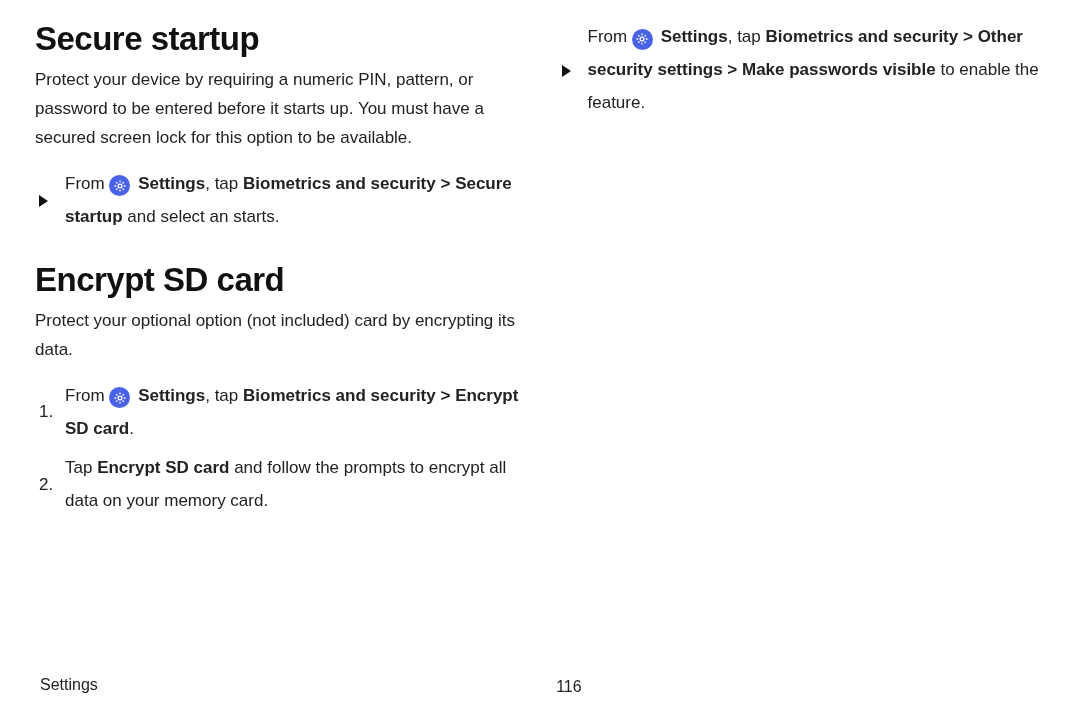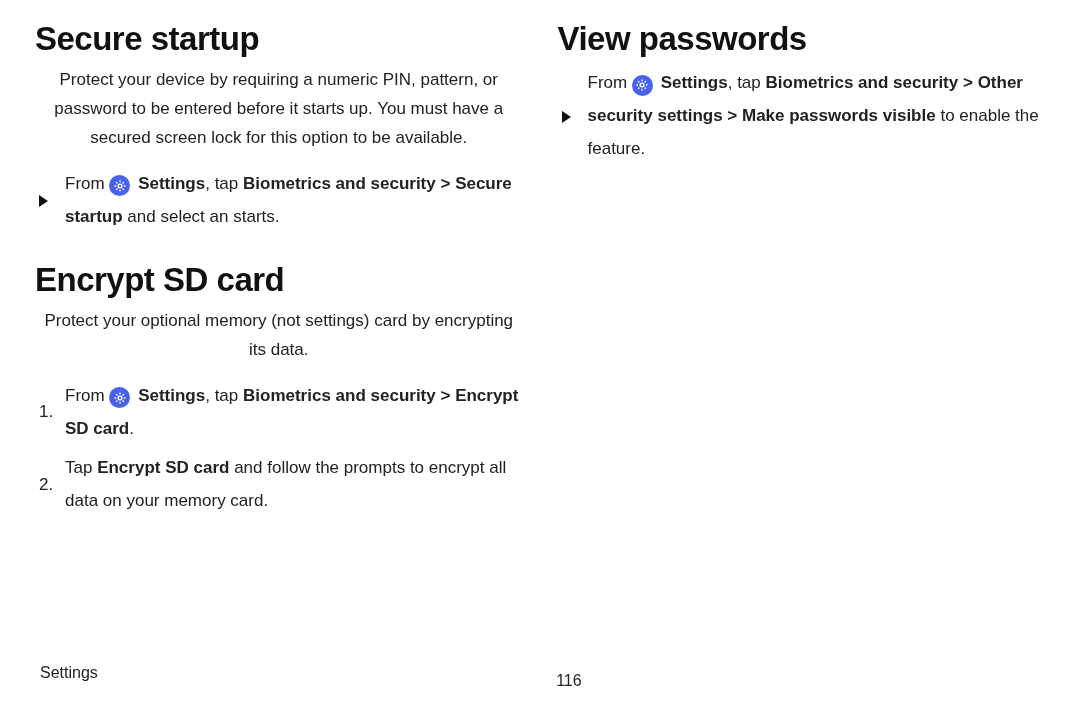--- a/index.html
+++ b/index.html
@@ -23,21 +23,20 @@
     margin-bottom: 8px;
     margin-top: 6px;
     color: #111;
   }
   h2.section-title:first-child { margin-top: 0; }
   p.body {
     font-size: 17px;
     line-height: 1.7;
     margin-bottom: 14px;
     color: #222;
-    text-align: center;
   }
   .steps { margin-left: 4px; }
   .step {
     display: flex;
     align-items: center;
     font-size: 17px;
     line-height: 1.95;
     margin-bottom: 6px;
   }
   .step .bullet {
@@ -77,21 +76,21 @@
   .footer {
     position: absolute;
     bottom: 22px;
     left: 40px;
     right: 40px;
     display: flex;
     font-size: 16px;
     color: #222;
   }
   .footer .sec { flex: 0 0 auto; }
-  .footer .pg  { margin: 8px auto; }
+  .footer .pg  { margin: 2px auto; }
   .sect-block { margin-bottom: 28px; }
 </style>
 </head>
 <body>
 
 <div class="columns">
 
   <div class="col">
 
     <div class="sect-block">
@@ -108,21 +107,21 @@
                 </svg>
               </span>
             <span class="bld">Settings</span><span>, tap </span><span class="bld">Biometrics and security</span><span class="bld"> &gt; </span><span class="bld">Secure startup</span><span> and select an starts.</span>
           </span>
         </div>
       </div>
     </div>
 
     <div class="sect-block">
       <h2 class="section-title">Encrypt SD card</h2>
-      <p class="body">Protect your optional memory (not settings) card by encrypting its data.</p>
+      <p class="body">Protect your optional option (not included) card by encrypting its data.</p>
       <div class="steps">
         <div class="step">
           <span class="bullet num">1.</span>
           <span class="txt">
             <span>From </span><span class="gear">
                 <svg viewBox="0 0 24 24" fill="none" stroke="#fff" stroke-width="2.2">
                   <circle cx="12" cy="12" r="3.2"></circle>
                   <path d="M12 2.5v3M12 18.5v3M21.5 12h-3M5.5 12h-3M18.5 5.5l-2.1 2.1M7.6 16.4l-2.1 2.1M18.5 18.5l-2.1-2.1M7.6 7.6 5.5 5.5"></path>
                 </svg>
               </span>
@@ -135,21 +134,20 @@
             <span>Tap </span><span class="bld">Encrypt SD card</span><span> and follow the prompts to encrypt all data on your memory card.</span>
           </span>
         </div>
       </div>
     </div>
 
   </div>
 
   <div class="col">
     <div class="sect-block">
-      <h2 class="section-title">View passwords</h2>
       <div class="steps">
         <div class="step">
           <span class="bullet tri"></span>
           <span class="txt">
             <span>From </span><span class="gear">
                 <svg viewBox="0 0 24 24" fill="none" stroke="#fff" stroke-width="2.2">
                   <circle cx="12" cy="12" r="3.2"></circle>
                   <path d="M12 2.5v3M12 18.5v3M21.5 12h-3M5.5 12h-3M18.5 5.5l-2.1 2.1M7.6 16.4l-2.1 2.1M18.5 18.5l-2.1-2.1M7.6 7.6 5.5 5.5"></path>
                 </svg>
               </span>

